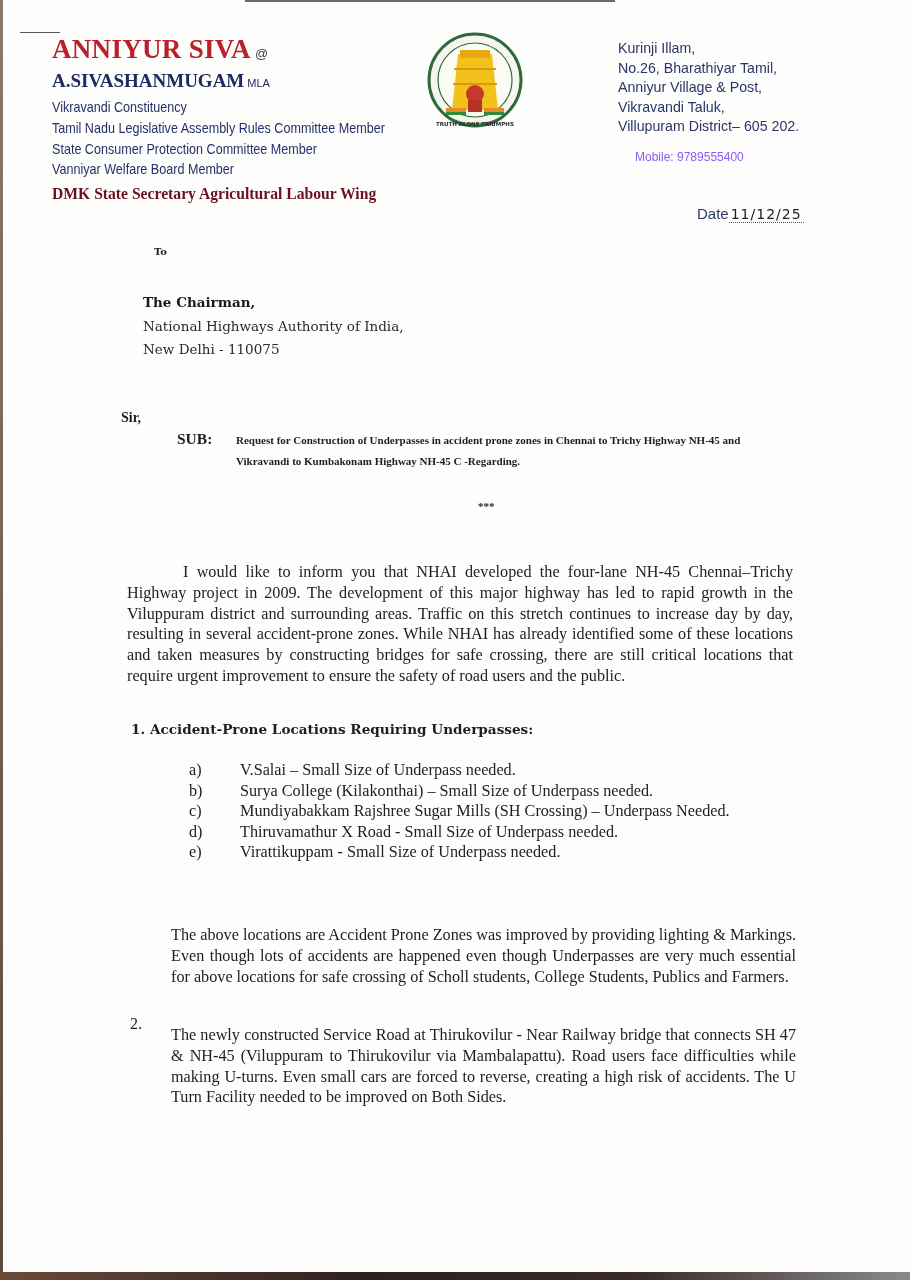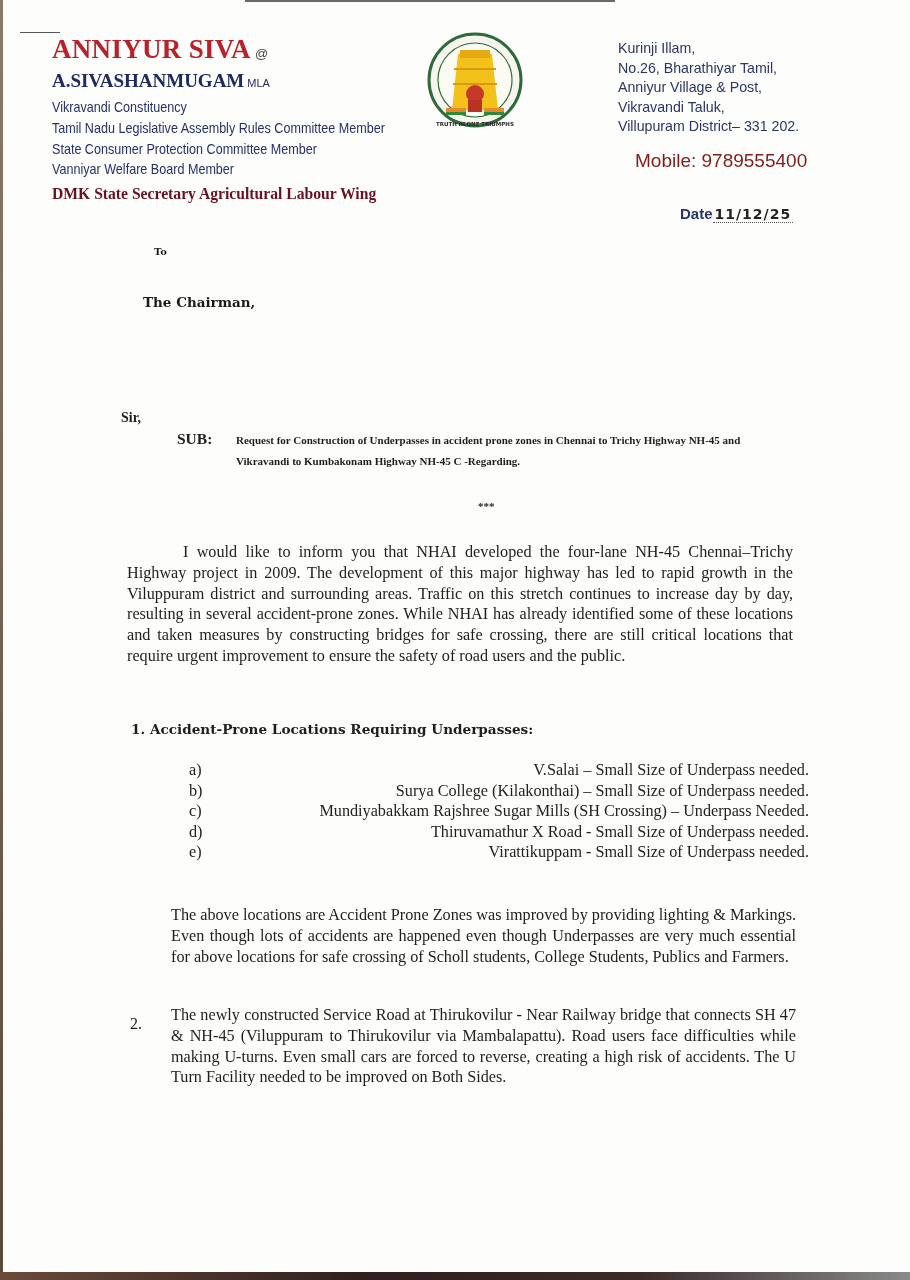--- a/index.html
+++ b/index.html
@@ -18,40 +18,40 @@
   .lh-name { position: absolute; left: 52px; top: 34px; font-family: "Liberation Serif", serif; font-weight: bold; font-size: 27px; color: #b8202a; letter-spacing: 0.3px; }
   .lh-name .at { font-family: "Liberation Sans", sans-serif; font-size: 13px; color: #444; font-weight: normal; margin-left: 4px; }
   .lh-name2 { position: absolute; left: 52px; top: 70px; font-family: "Liberation Serif", serif; font-weight: bold; font-size: 19px; color: #1e2a60; }
   .lh-name2 .mla { font-family: "Liberation Sans", sans-serif; font-size: 11px; font-weight: normal; color: #2a2a5a; margin-left: 3px; }
   .lh-line { position: absolute; left: 52px; font-family: "Liberation Sans", sans-serif; font-size: 14.3px; color: #25306a; transform: scaleX(0.88); transform-origin: left; white-space: nowrap; }
   .lh-wing { position: absolute; left: 52px; top: 184px; font-family: "Liberation Serif", serif; font-weight: bold; font-size: 17px; color: #6a1020; transform: scaleX(0.92); transform-origin: left; white-space: nowrap; }
 
   .emblem { position: absolute; left: 420px; top: 28px; width: 110px; height: 112px; }
 
   .addr { position: absolute; left: 618px; top: 39px; font-family: "Liberation Sans", sans-serif; font-size: 14.2px; color: #2a3668; line-height: 19.5px; }
-  .mobile { position: absolute; left: 635px; top: 150px; font-family: "Liberation Sans", sans-serif; font-size: 19px; color: #7f1d1d; }
-  .date { position: absolute; left: 680px; top: 205px; font-family: "Liberation Sans", sans-serif; font-size: 15px; color: #2a3668; font-weight: bold; }
+  .mobile { position: absolute; left: 635px; top: 150px; font-family: "Liberation Sans", sans-serif; font-size: 12px; color: #8b5cf6; }
+  .date { position: absolute; left: 697px; top: 205px; font-family: "Liberation Sans", sans-serif; font-size: 15px; color: #2a3668; }
   .date .dval { font-family: "DejaVu Sans", sans-serif; font-size: 14px; color: #222; border-bottom: 1px dotted #555; padding: 0 2px; letter-spacing: 1px; }
 
   .serif-b { font-family: "DejaVu Serif", serif; font-weight: bold; }
   .to { position: absolute; left: 127px; top: 246px; font-size: 10px; margin-left: 27px; }
   .addressee { position: absolute; left: 127px; top: 291px; font-family: "DejaVu Serif", serif; font-size: 13.5px; line-height: 23.5px; color: #2a2a2a; margin-left: 16px; }
   .addressee .hd { font-weight: bold; color: #1a1a1a; }
   .sir { position: absolute; left: 121px; top: 410px; font-size: 14px; font-family: "Liberation Serif", serif; font-weight: bold; text-align: center; }
   .sub-label { position: absolute; left: 177px; top: 430px; font-family: "Liberation Serif", serif; font-weight: bold; font-size: 15.5px; }
   .sub-text { position: absolute; left: 236px; top: 430px; width: 560px; font-family: "Liberation Serif", serif; font-weight: bold; font-size: 11px; line-height: 20.5px; }
   .stars { position: absolute; left: 478px; top: 500px; font-size: 11px; font-weight: bold; }
 
-  .para { position: absolute; left: 127px; width: 666px; font-family: "Liberation Serif", serif; font-size: 16.2px; line-height: 20.8px; text-align: justify; color: #1e1e1e; }
+  .para { position: absolute; left: 127px; width: 666px; font-family: "Liberation Serif", serif; font-size: 16.2px; line-height: 20.8px; text-align: justify; color: #1e1e1e; margin-top: 20px; }
   .para1 { top: 542px; text-indent: 56px; }
   .sec1 { position: absolute; left: 131px; top: 721px; font-family: "DejaVu Serif", serif; font-weight: bold; font-size: 13.6px; }
   .list { position: absolute; left: 189px; top: 760px; width: 620px; font-family: "Liberation Serif", serif; font-size: 16.2px; line-height: 20.5px; }
   .li { display: flex; }
   .li .mk { width: 51px; flex: none; }
-  .li .tx { flex: 1; text-align: right; }
+  .li .tx { flex: 1; }
   .para2 { top: 905px; left: 171px; width: 625px; }
   .sec2-num { position: absolute; left: 130px; top: 1015px; font-family: "Liberation Serif", serif; font-size: 16px; }
   .para3 { top: 1005px; left: 171px; width: 625px; }
 </style>
 </head>
 <body>
 
 <div class="top-edge"></div>
 <div class="left-edge"></div>
 <div class="bottom-edge"></div>
@@ -86,30 +86,32 @@
     <path d="M26 88 Q55 104 84 88" fill="none" stroke="#2f6b3a" stroke-width="1"></path>
     <text x="55" y="98" font-size="5.5" text-anchor="middle" fill="#2a2a2a" font-family="DejaVu Sans, sans-serif" font-weight="bold">TRUTH ALONE TRIUMPHS</text>
   </svg>
 </div>
 
 <div class="addr">
   <div>Kurinji Illam,</div>
   <div>No.26, Bharathiyar Tamil,</div>
   <div>Anniyur Village &amp; Post,</div>
   <div>Vikravandi Taluk,</div>
-  <div>Villupuram District– 331 202.</div>
+  <div>Villupuram District– 605 202.</div>
 </div>
 <div class="mobile">Mobile: 9789555400</div>
 <div class="date">
   <span>Date</span><span class="dval">11/12/25</span>
 </div>
 
 <div class="to serif-b">To</div>
 <div class="addressee">
   <div class="hd">The Chairman,</div>
+  <div>National Highways Authority of India,</div>
+  <div>New Delhi - 110075</div>
 </div>
 
 <div class="sir">Sir,</div>
 <div class="sub-label">SUB:</div>
 <div class="sub-text">Request for Construction of Underpasses in accident prone zones in Chennai to Trichy Highway NH-45 and Vikravandi to Kumbakonam Highway NH-45 C -Regarding.</div>
 <div class="stars">***</div>
 
 <div class="para para1">I would like to inform you that NHAI developed the four-lane NH-45 Chennai–Trichy Highway project in 2009. The development of this major highway has led to rapid growth in the Viluppuram district and surrounding areas. Traffic on this stretch continues to increase day by day, resulting in several accident-prone zones. While NHAI has already identified some of these locations and taken measures by constructing bridges for safe crossing, there are still critical locations that require urgent improvement to ensure the safety of road users and the public.</div>
 
 <div class="sec1">1. Accident-Prone Locations Requiring Underpasses:</div>

